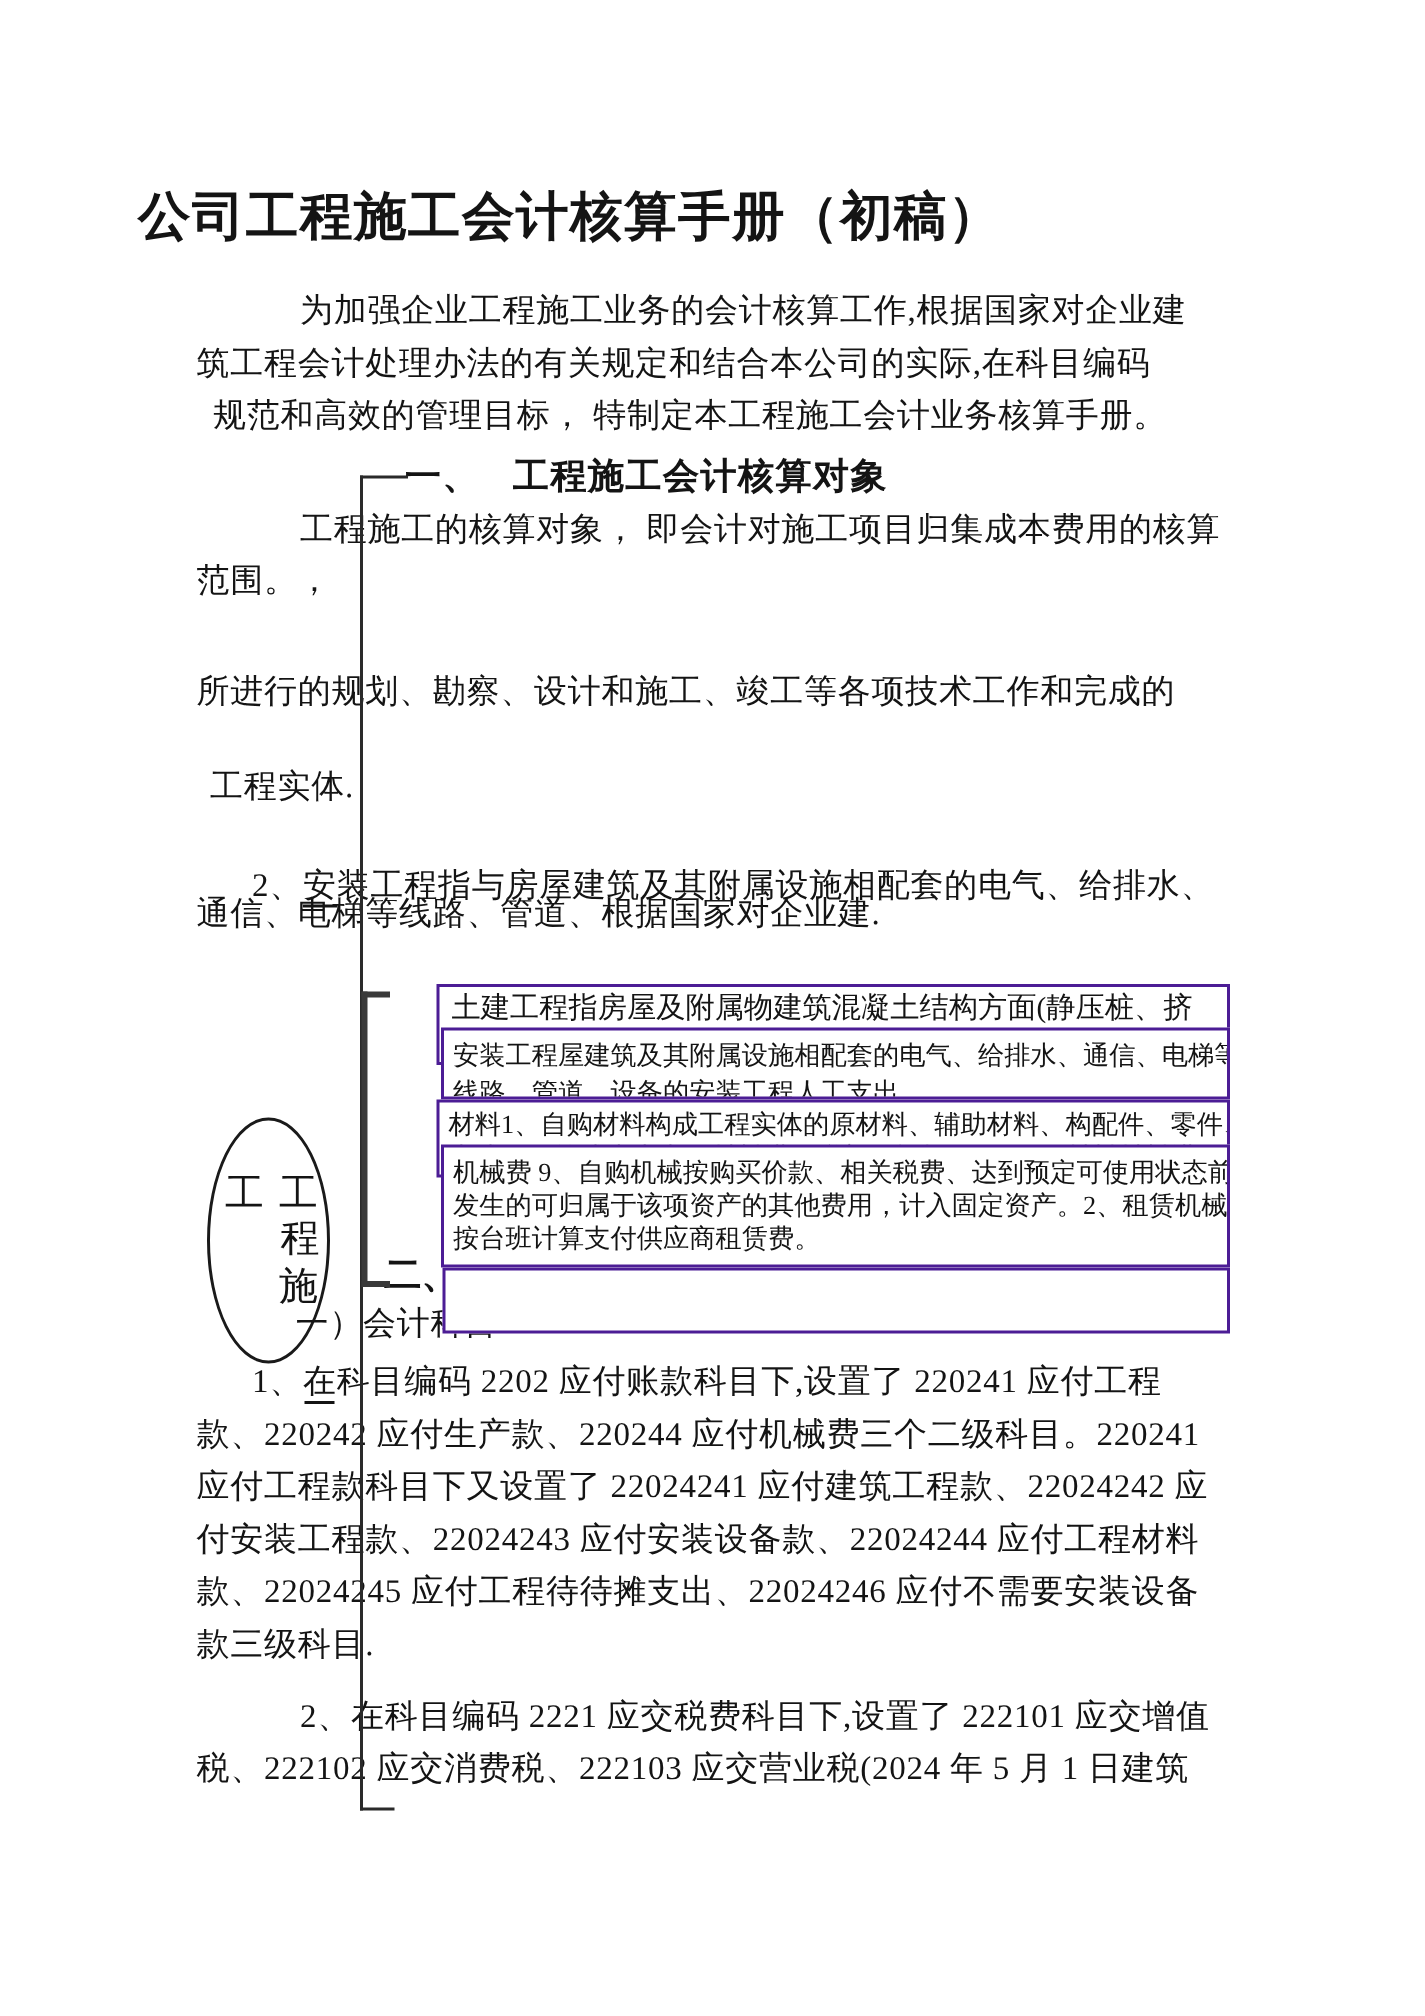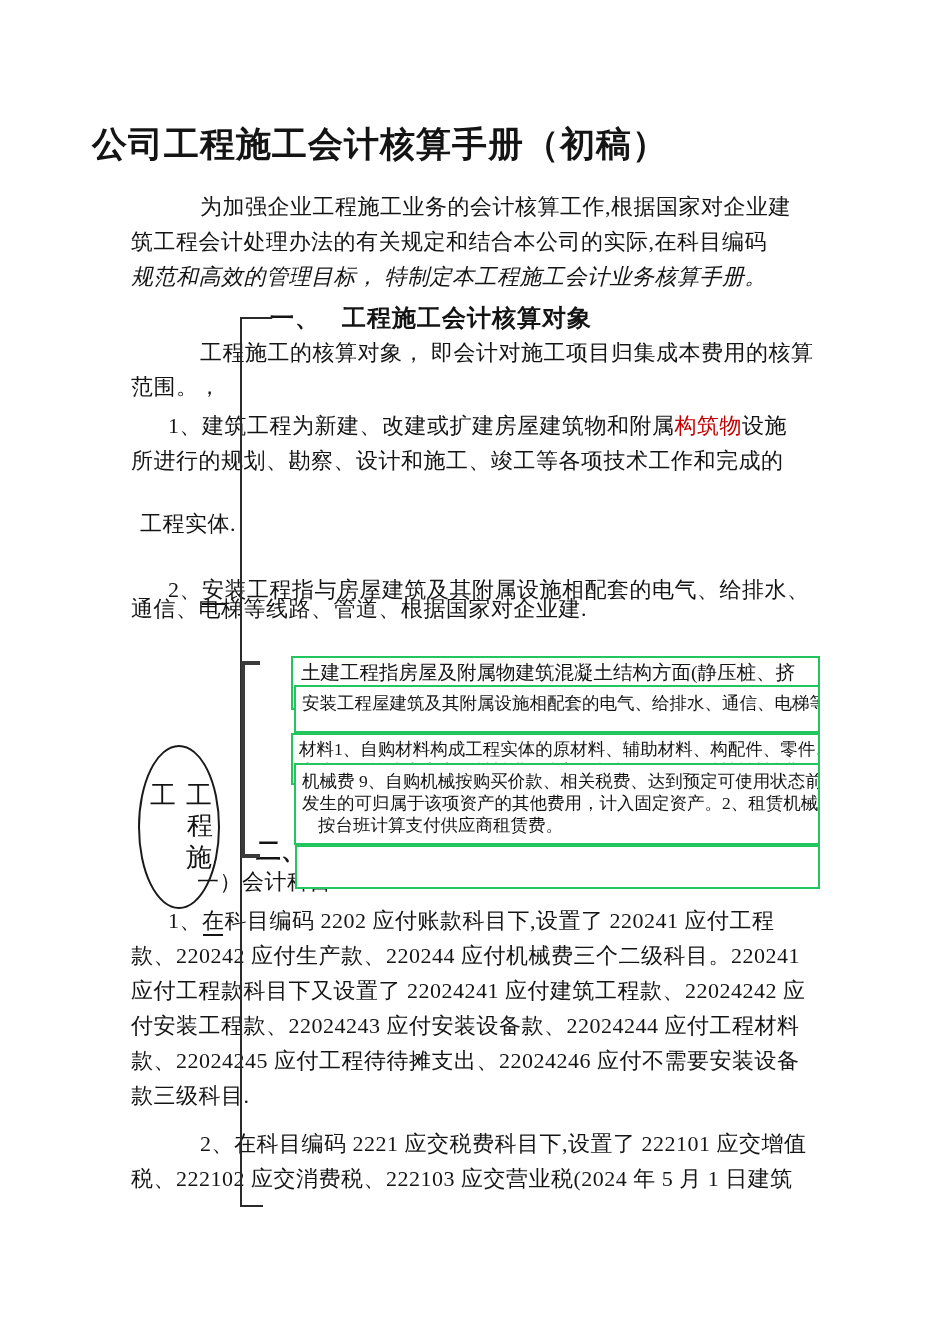--- a/index.html
+++ b/index.html
@@ -13,46 +13,43 @@
   .h1{font-size:24px;font-weight:bold;letter-spacing:1px;}
   .red{color:#c00000;}
   .u-char{border-bottom:2px solid #141414;padding-bottom:1px;}
   .vline{position:absolute;background:#2a2a2a;z-index:40;}
   .bracket-thick{position:absolute;background:#3a3a3a;z-index:45;}
   .flow-ellipse{
     position:absolute;left:138px;top:745px;width:78px;height:160px;
     border:2px solid #1a1a1a;border-radius:50%;background:transparent;z-index:4;
   }
   .flow-char{position:absolute;font-size:26px;z-index:5;}
-  .fbox{position:absolute;background:#ffffff;border:2px solid #22c55e;box-sizing:border-box;overflow:hidden;}
+  .fbox{position:absolute;background:#ffffff;border:2px solid #4c1d95;box-sizing:border-box;overflow:hidden;}
   .fbox .bl{position:absolute;white-space:nowrap;font-size:17.5px;line-height:22px;}
   .dash{position:absolute;background:#141414;}
   .peek{color:#141414;}
 </style>
 </head>
 <body>
 
 <div class="page">
 
   <div class="t doc-title">公司工程施工会计核算手册（初稿）</div>
 
   <div class="t body-line" style="left:200px;top:194px;">为加强企业工程施工业务的会计核算工作,根据国家对企业建</div>
   <div class="t body-line" style="left:131px;top:229px;">筑工程会计处理办法的有关规定和结合本公司的实际,在科目编码</div>
-  <div class="t body-line" style="left:131px;top:264px;font-style:italic;">规范和高效的管理目标， 特制定本工程施工会计业务核算手册。</div>
+  <div class="t body-line" style="left:142px;top:264px;">规范和高效的管理目标， 特制定本工程施工会计业务核算手册。</div>
 
   <div class="t body-line" style="left:200px;top:340px;">工程施工的核算对象， 即会计对施工项目归集成本费用的核算</div>
 
   <div class="t h1" style="left:270px;top:304px;">
     <span>一、</span><span style="display:inline-block;width:22px;"></span><span>工程施工会计核算对象</span>
   </div>
   <div class="t body-line" style="left:131px;top:374px;">范围。，</div>
 
-  <div class="t body-line" style="left:168px;top:413px;">
-    <span>1、建筑工程为新建、改建或扩建房屋建筑物和附属</span><span class="red">构筑物</span><span>设施</span>
-  </div>
   <div class="t body-line" style="left:131px;top:448px;">所进行的规划、勘察、设计和施工、竣工等各项技术工作和完成的</div>
   <div class="t body-line" style="left:140px;top:511px;">工程实体.</div>
 
   <div class="t body-line" style="left:168px;top:561px;margin-top:16px;">
     <span>2、</span><span class="u-char">安</span><span>装工程指与房屋建筑及其附属设施相配套的电气、给排水、</span>
   </div>
   <div class="t body-line" style="left:131px;top:596px;">通信、电梯等线路、管道、根据国家对企业建.</div>
 
   <div class="vline" style="left:240px;top:317px;width:32px;height:2px;"></div>
   <div class="vline" style="left:240px;top:317px;width:2px;height:890px;"></div>
@@ -74,31 +71,32 @@
     <span>一）会计</span><span class="peek">科目</span>
   </div>
 
   <div class="fbox" style="left:291px;top:656px;width:529px;height:54px;z-index:10;">
     <div class="bl" style="left:8px;top:2px;font-size:19.5px;line-height:25px;">土建工程指房屋及附属物建筑混凝土结构方面(静压桩、挤</div>
     <div class="bl" style="left:8px;top:27px;font-size:19.5px;line-height:25px;">压桩等)的基础、主体混凝土结构工程人工支出。</div>
   </div>
 
   <div class="fbox" style="left:294px;top:685px;width:526px;height:48px;z-index:11;">
     <div class="bl" style="left:6px;top:4px;line-height:25px;">安装工程屋建筑及其附属设施相配套的电气、给排水、通信、电梯等</div>
+    <div class="bl" style="left:6px;top:29px;line-height:25px;">线路、管道、设备的安装工程人工支出。</div>
   </div>
 
   <div class="fbox" style="left:291px;top:733px;width:529px;height:52px;z-index:12;">
     <div class="bl" style="left:6px;top:3px;">材料1、自购材料构成工程实体的原材料、辅助材料、构配件、零件、</div>
     <div class="bl" style="left:6px;top:25px;">半成品只算成本支出，材料进项税额可抵扣。2、甲供材料材料进项税</div>
   </div>
 
   <div class="fbox" style="left:294px;top:763px;width:526px;height:82px;z-index:13;">
     <div class="bl" style="left:6px;top:5px;">机械费 9、自购机械按购买价款、相关税费、达到预定可使用状态前</div>
     <div class="bl" style="left:6px;top:27px;">发生的可归属于该项资产的其他费用，计入固定资产。2、租赁机械</div>
-    <div class="bl" style="left:22px;top:49px;">按台班计算支付供应商租赁费。</div>
+    <div class="bl" style="left:6px;top:49px;">按台班计算支付供应商租赁费。</div>
   </div>
 
   <div class="fbox" style="left:295px;top:845px;width:525px;height:44px;z-index:14;"></div>
 
   <div class="t body-line" style="left:168px;top:908px;">1、在科目编码 2202 应付账款科目下,设置了 220241 应付工程</div>
   <div class="t body-line" style="left:131px;top:943px;">款、220242 应付生产款、220244 应付机械费三个二级科目。220241</div>
   <div class="t body-line" style="left:131px;top:978px;">应付工程款科目下又设置了 22024241 应付建筑工程款、22024242 应</div>
   <div class="t body-line" style="left:131px;top:1013px;">付安装工程款、22024243 应付安装设备款、22024244 应付工程材料</div>
   <div class="t body-line" style="left:131px;top:1048px;">款、22024245 应付工程待待摊支出、22024246 应付不需要安装设备</div>
   <div class="t body-line" style="left:131px;top:1083px;">款三级科目.</div>

